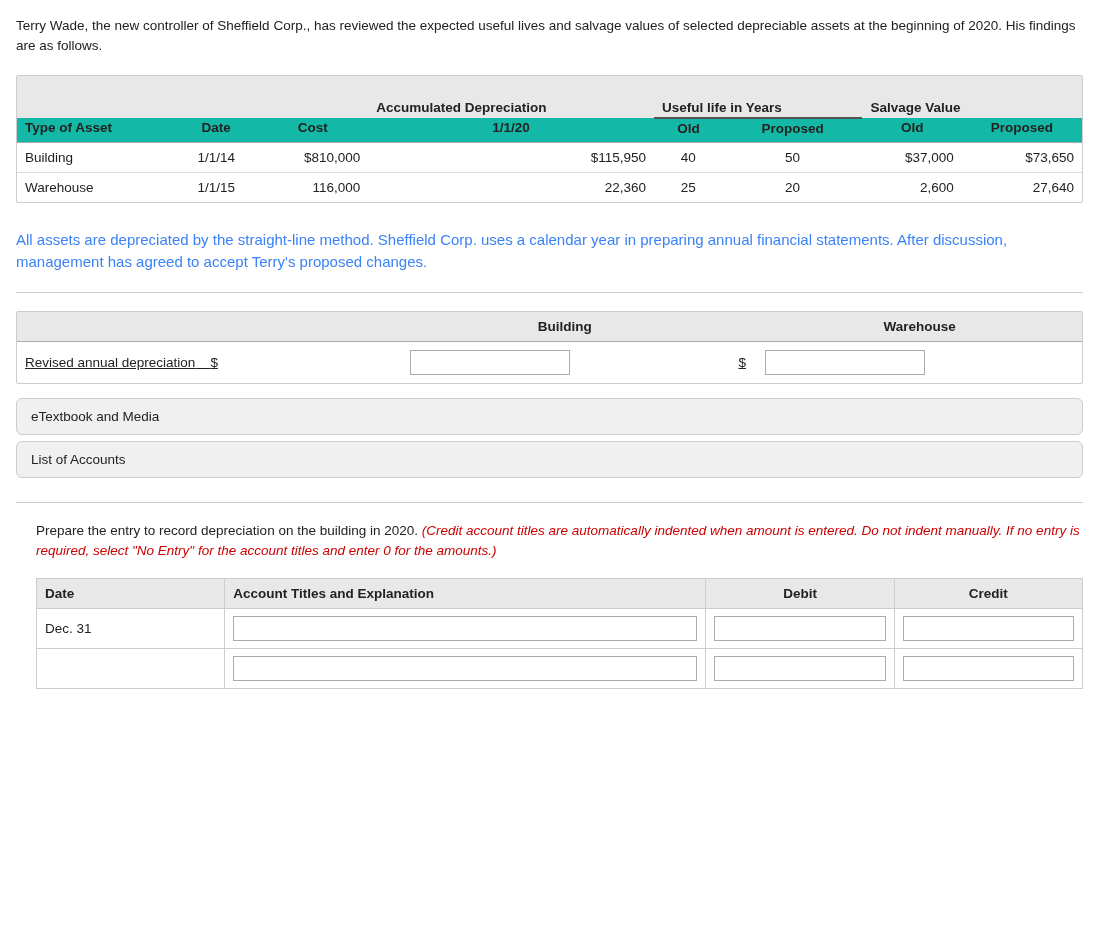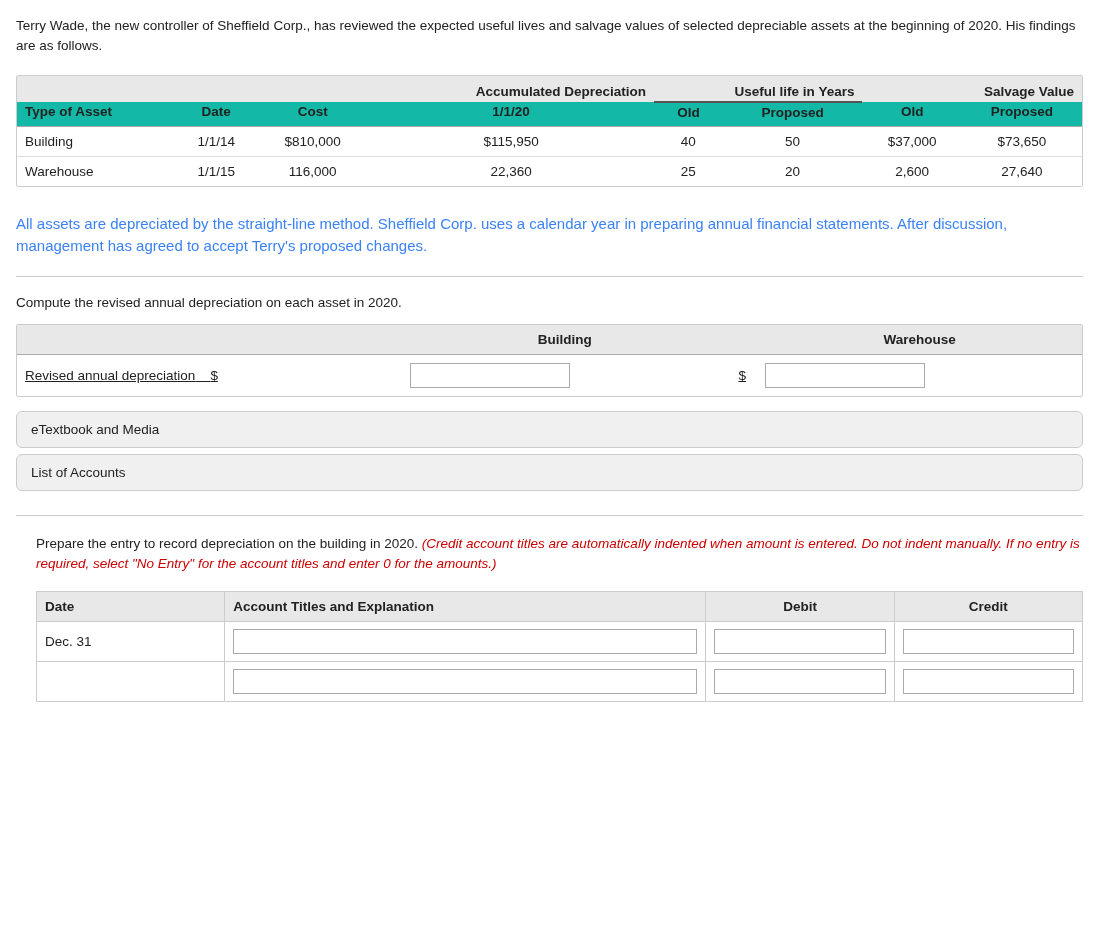--- a/index.html
+++ b/index.html
@@ -26,22 +26,22 @@
       margin-bottom: 18px;
       overflow: hidden;
     }
     .asset-table {
       width: 100%;
       border-collapse: collapse;
       font-size: 13.5px;
     }
     .asset-table thead tr.header-row-1 th {
       background: #e8e8e8;
-      text-align: right;
-      padding: 8px 8px 2px 8px;
+      text-align: left;
+      padding: 24px 8px 2px 8px;
       font-weight: 600;
       border-bottom: none;
     }
     .asset-table thead tr.header-row-1 th.left-spacer {
       background: #e8e8e8;
     }
     .asset-table thead tr.header-row-2 th {
       background: #14b8a6;
       text-align: center;
       padding: 2px 8px 6px 8px;
@@ -52,21 +52,21 @@
       text-align: left;
     }
     .asset-table tbody tr td {
       padding: 7px 8px;
       border-bottom: 1px solid #ddd;
     }
     .asset-table tbody tr:last-child td {
       border-bottom: none;
     }
     .asset-table tbody td.type-col { text-align: left; }
-    .asset-table tbody td.num-col { text-align: center; }
+    .asset-table tbody td.num-col { text-align: right; }
     .asset-table tbody td.center-col { text-align: center; }
 
     .bottom-note {
       font-size: 15px;
       line-height: 1.5;
       margin-top: 8px;
       padding: 8px 0 0 0;
       color: #3b82f6;
     }
 
@@ -242,21 +242,20 @@
     <td class="num-col">27,640</td>
   </tr>
       </tbody>
   </table>
 </div>
 <p class="bottom-note">All assets are depreciated by the straight-line method. Sheffield Corp. uses a calendar year in preparing annual financial statements. After discussion, management has agreed to accept Terry's proposed changes.</p>
 
 <hr class="section-divider">
 
 <div class="compute-section">
-  <p class="compute-label">Compute the revised annual depreciation on each asset in 2020.</p>
 
   <div class="compute-table-wrapper">
     <table class="compute-table">
       <thead>
         <tr>
           <th class="empty-th"></th>
           <th>Building</th>
           <th class="empty-th"></th>
           <th>Warehouse</th>
         </tr>

